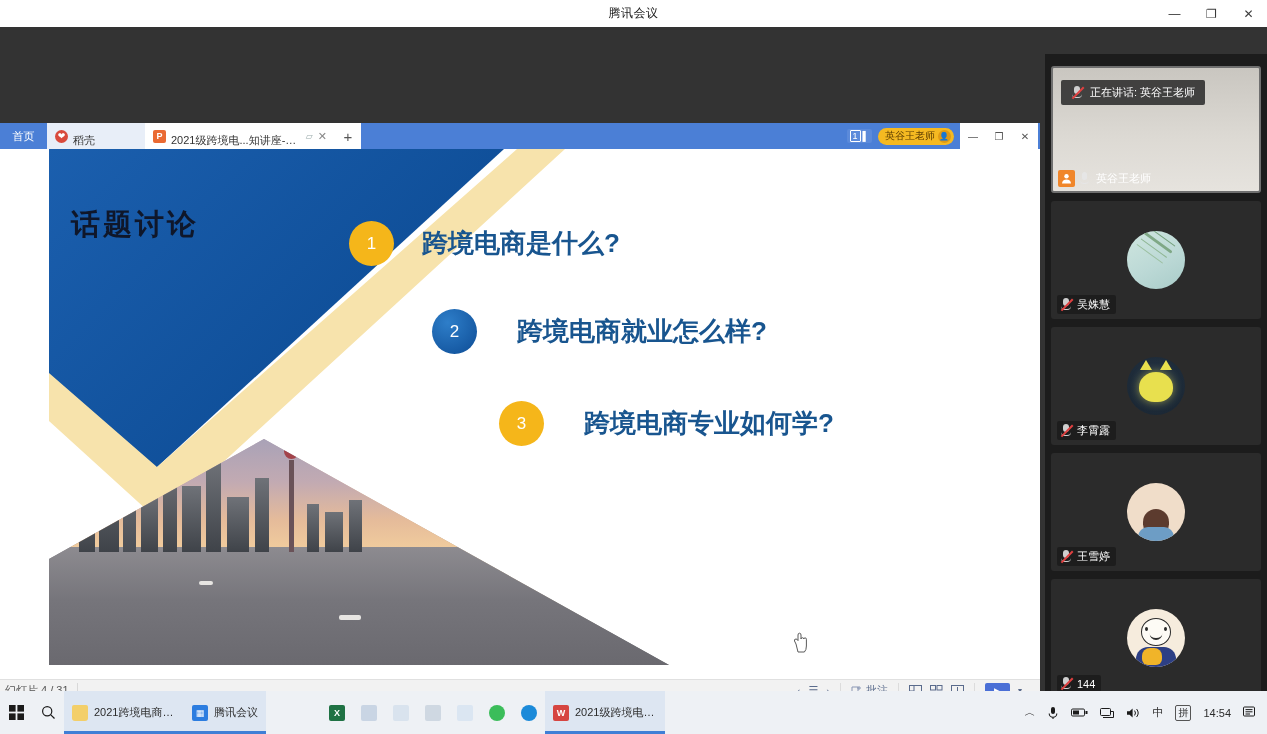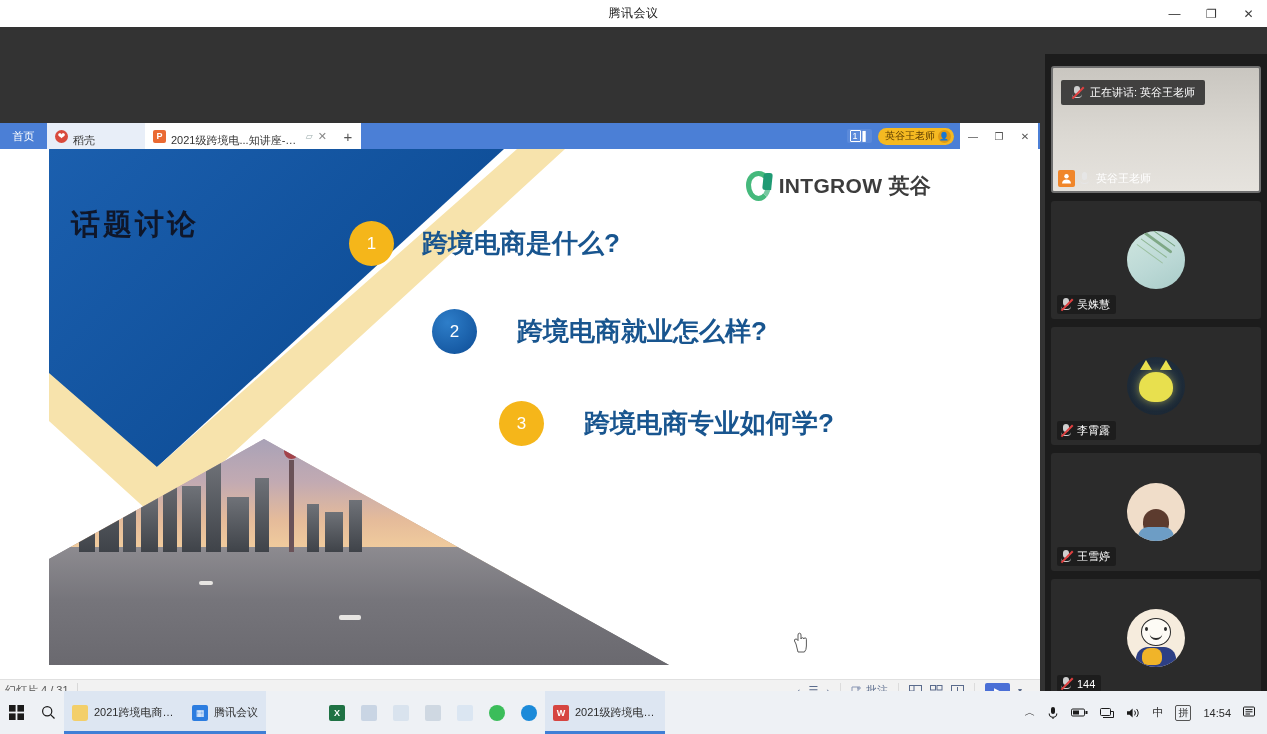--- a/index.html
+++ b/index.html
@@ -300,27 +300,20 @@
               <div class="tower" style="left:240px;height:92px;"></div>
               <div class="bld" style="left:258px;width:12px;height:48px;"></div>
               <div class="bld" style="left:276px;width:18px;height:40px;"></div>
               <div class="bld" style="left:300px;width:13px;height:52px;"></div>
               <div class="boat" style="left:290px;top:78%;"></div>
               <div class="boat" style="left:150px;top:63%;width:14px;height:4px;"></div>
             </div>
 
             <div class="slide-title">话题讨论</div>
 
-            <div class="slide-logo">
-              <span class="logo-mark">
-                <span class="lm-o"></span>
-                  <span class="lm-t"></span>
-              </span>
-              <span class="logo-text">INTGROW 英谷</span>
-            </div>
 
             <div class="srow srow1">
               <span class="num">1</span>
               <span class="txt">跨境电商是什么?</span>
             </div>
             <div class="srow srow2">
               <span class="num">2</span>
               <span class="txt">跨境电商就业怎么样?</span>
             </div>
             <div class="srow srow3">

